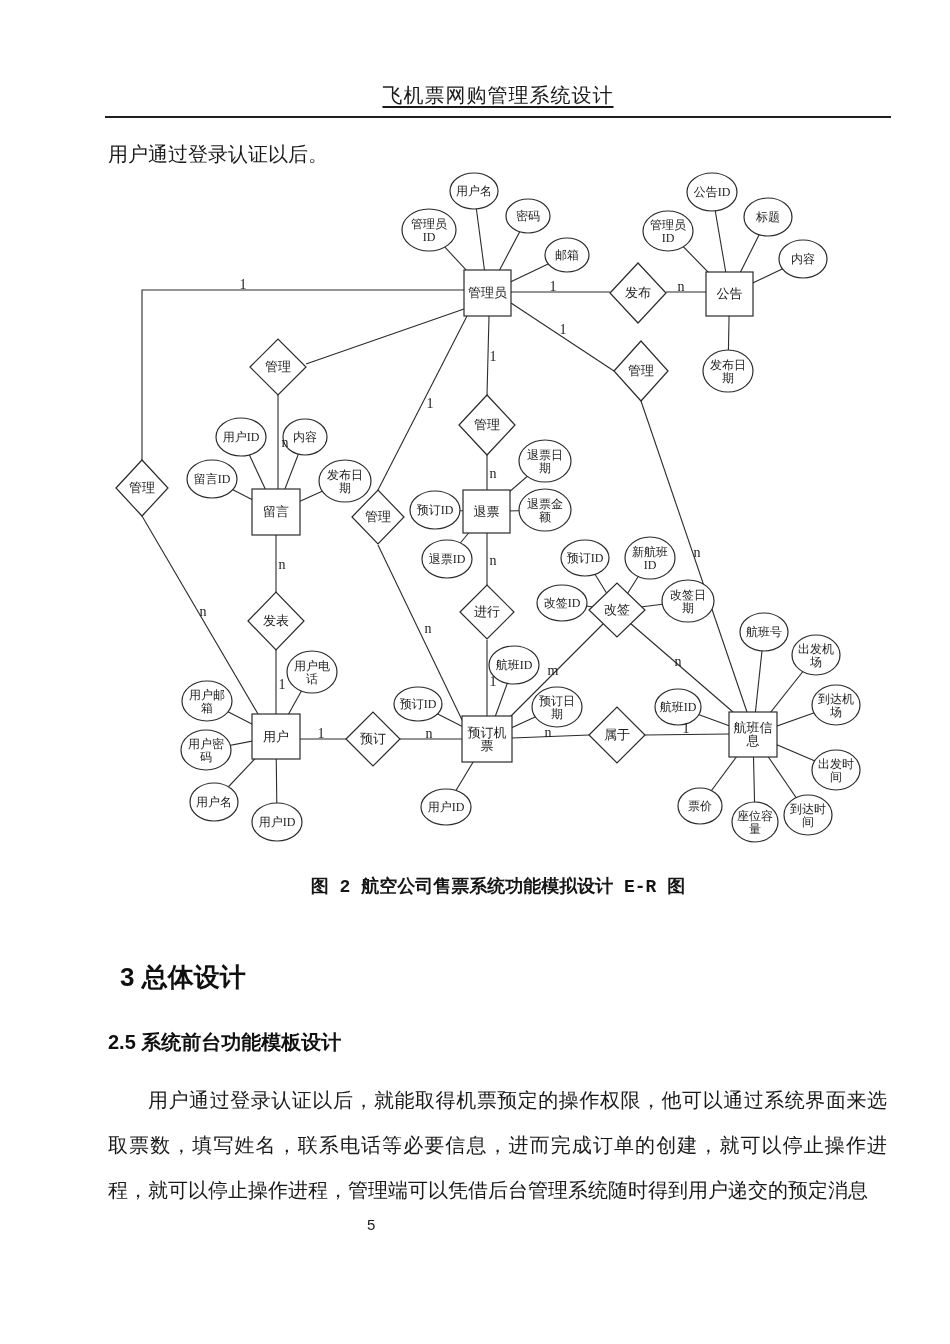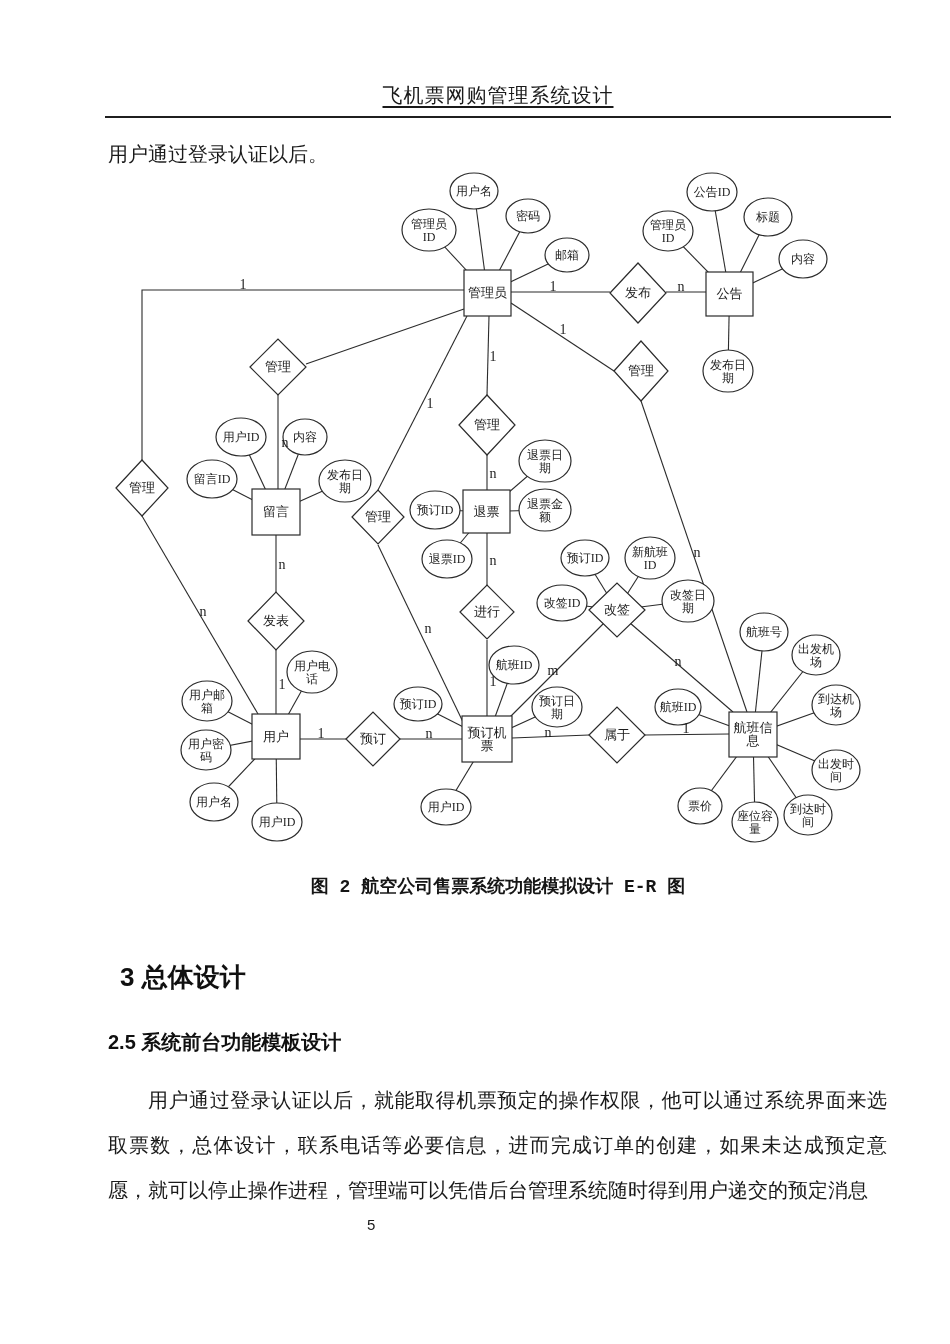--- a/index.html
+++ b/index.html
@@ -240,15 +240,15 @@
     <text x="553" y="675" class="card-label">m</text>
     <text x="678" y="666" class="card-label">n</text>
   </svg>
 
 <div class="abs caption">图 2 航空公司售票系统功能模拟设计 E-R 图</div>
 
 <div class="abs h1">3 总体设计</div>
 
 <div class="abs h2">2.5 系统前台功能模板设计</div>
 
-<div class="abs body-par">用户通过登录认证以后，就能取得机票预定的操作权限，他可以通过系统界面来选取票数，总体设计，联系电话等必要信息，进而完成订单的创建，如果未达成预定意愿，就可以停止操作进程，管理端可以凭借后台管理系统随时得到用户递交的预定消息</div>
+<div class="abs body-par">用户通过登录认证以后，就能取得机票预定的操作权限，他可以通过系统界面来选取票数，填写姓名，联系电话等必要信息，进而完成订单的创建，就可以停止操作进程，就可以停止操作进程，管理端可以凭借后台管理系统随时得到用户递交的预定消息</div>
 
 <div class="abs page-num">5</div>
 
 </body></html>

